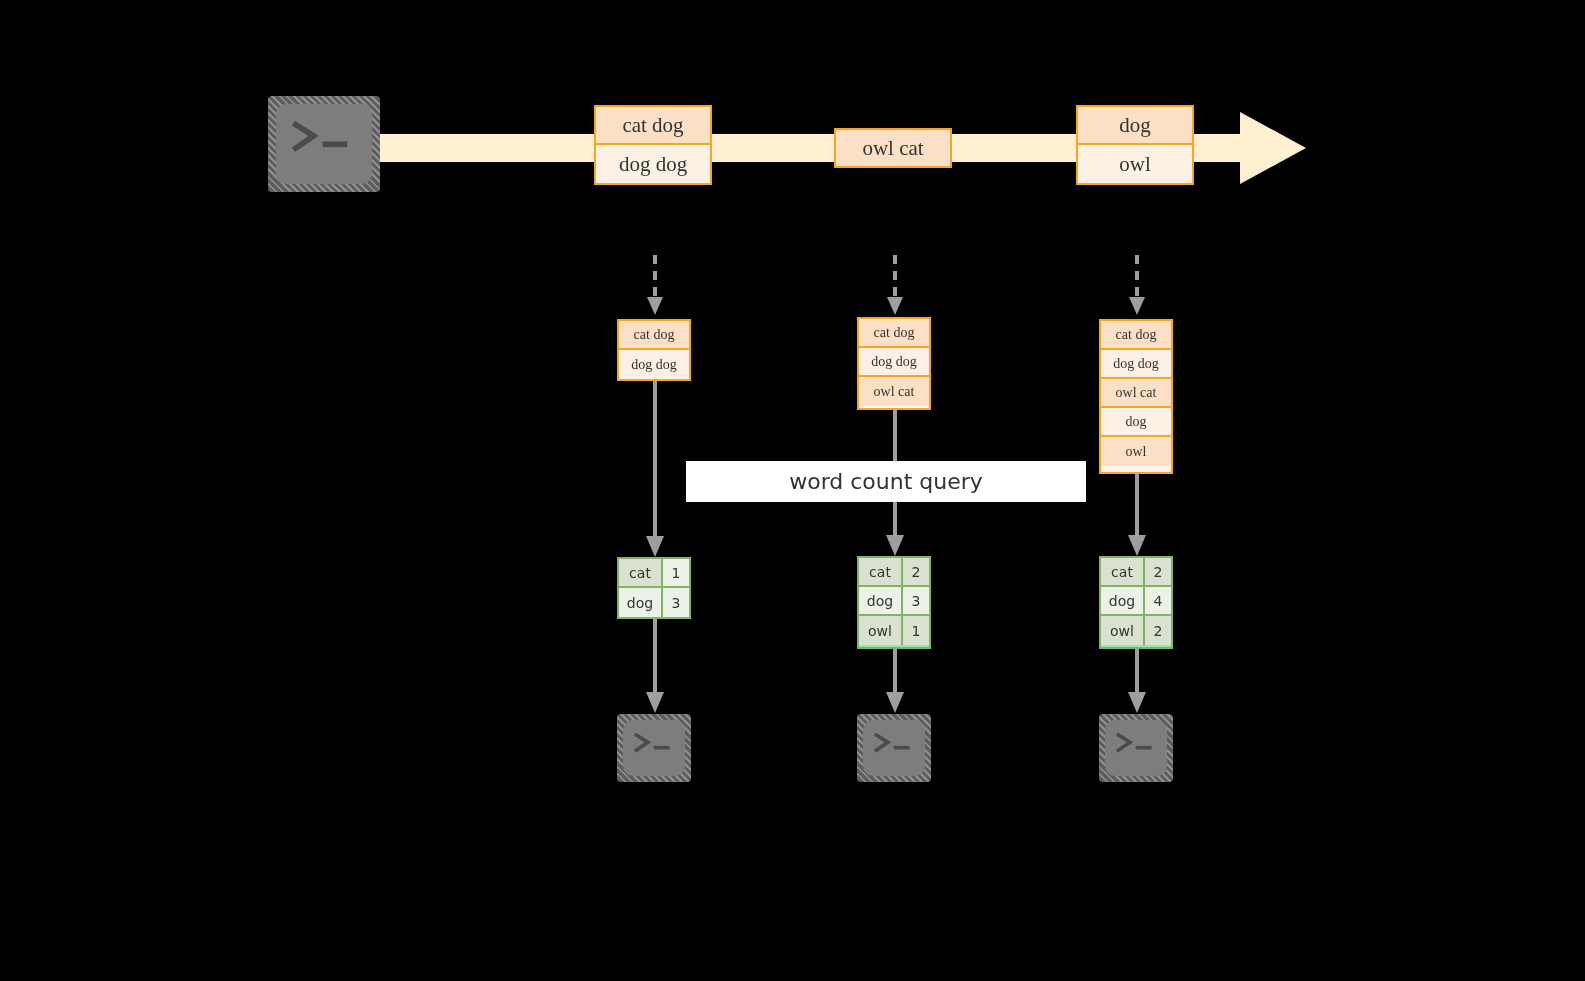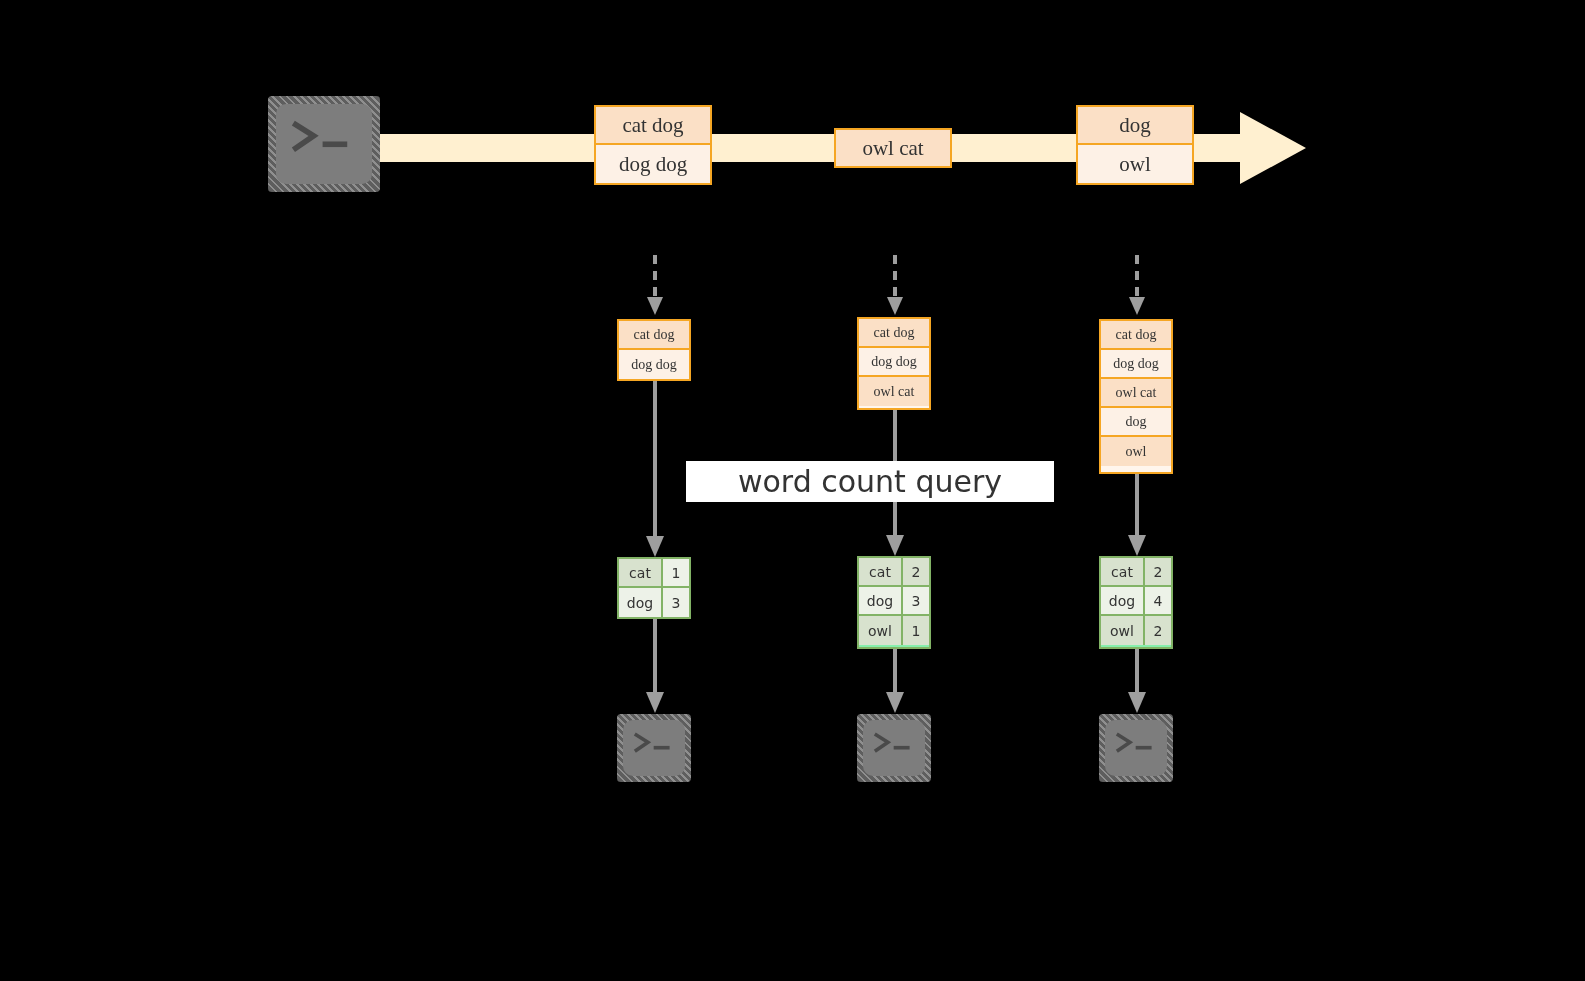--- a/index.html
+++ b/index.html
@@ -299,15 +299,15 @@
     <div class="term-inner">
       <div class="term-glyph">
         <svg viewBox="0 0 60 30">
           <path d="M6,4 L22,14 L6,25" stroke="#4a4a4a" stroke-width="5" fill="none" stroke-linecap="square"></path>
           <rect x="30" y="19" width="22" height="5" fill="#4a4a4a"></rect>
         </svg>
       </div>
     </div>
   </div>
 
-  <div class="label-band" style="left:686px; top:461px; width:368px; height:41px; font-size:30px;">word count query</div>
+  <div class="label-band" style="left:686px; top:461px; width:400px; height:41px; font-size:22px;">word count query</div>
 
 </div>
 
 </body></html>

